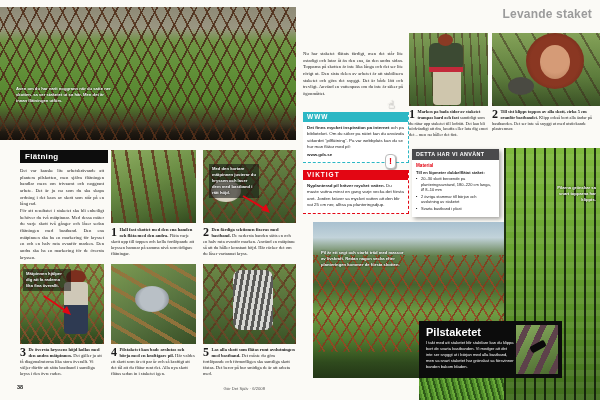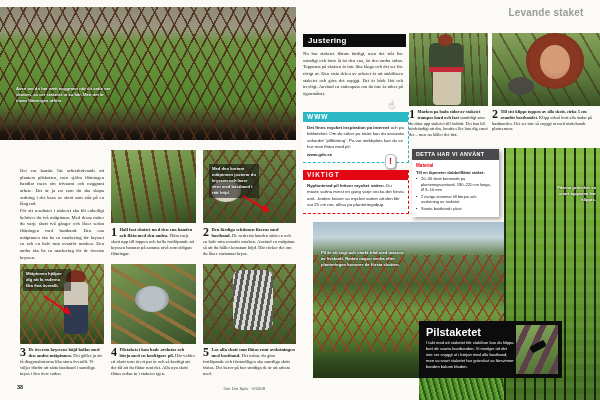--- a/index.html
+++ b/index.html
@@ -50,21 +50,21 @@
   .hdr{position:absolute;background:#0d0d0d;color:#fff;font-family:"Liberation Sans",sans-serif;
        font-weight:bold;font-size:8px;line-height:13px;padding:0 5px;letter-spacing:.3px;}
   .bodytext{position:absolute;font-size:4.7px;line-height:1.42;text-align:justify;white-space:pre-line;}
   .cap{position:absolute;font-size:4.6px;line-height:1.32;}
   .cap .num{float:left;font-weight:bold;font-size:12px;line-height:10px;margin-right:2.5px;}
   .cap .lead{font-weight:bold;}
   .ovl{position:absolute;color:#fff;font-family:"Liberation Sans",sans-serif;font-weight:bold;
        font-size:4.2px;line-height:1.45;text-shadow:0 0 2px rgba(0,0,0,.95);}
   .ovl-box{background:rgba(15,15,15,.55);padding:2px 3px;}
   .brand{position:absolute;font-family:"Liberation Sans",sans-serif;font-weight:bold;
-         font-size:10px;color:#9b9b9b;text-align:center;letter-spacing:.2px;}
+         font-size:12px;color:#9b9b9b;text-align:right;letter-spacing:.2px;}
   .foot{position:absolute;font-family:"Liberation Sans",sans-serif;font-size:4.2px;color:#555;}
   
   .infobox{position:absolute;background:#fff;}
   .ib-h{color:#fff;font-family:"Liberation Sans",sans-serif;font-weight:bold;font-size:6.5px;
         line-height:10px;padding:0 4px;letter-spacing:1px;}
   .ib-b{font-family:"Liberation Sans",sans-serif;font-size:4.4px;line-height:1.45;color:#222;
         padding:3px 4px 4px;}
   .ib-b .lead{font-weight:bold;}
   .ib-url{display:block;font-weight:bold;margin-top:1px;}
   .mat{position:absolute;background:#fff;box-shadow:1.5px 2px 4px rgba(0,0,0,.35);}
@@ -90,20 +90,21 @@
 </style>
 </head>
 <body>
 
 <div id="page">
 
   <div class="photo ph-hero" style="left:0;top:7px;width:296px;height:133px;">
     <div class="ovl" style="left:16px;top:79px;width:96px;">Även om du har varit noggrann när du satte ner skotten, så ser staketet ut så här. Men det är innan flätningen utförs.</div>
   </div>
 
+  <div class="hdr" style="left:20px;top:150px;width:78px;">Flätning</div>
   <div class="bodytext" style="left:20px;top:168px;width:84px;height:96px;">Det var kanske lite arbetskrävande att plantera pilskotten, men själva flätningen handlar mera om trivsamt och noggrant arbete. Det är ju nu som du ska skapa ordning i det kaos av skott som står på en lång rad.
 För att resultatet i staketet ska bli enhetligt behöver du två mätpinnar. Med dessa mäter du varje skott två gånger och låser sedan flätningen med bastband. Den ena mätpinnen ska ha en markering för krysset en och en halv ruta ovanför marken. Den andra ska ha en markering för de översta kryssen.</div>
 
   <div class="photo ph-stems1" style="left:111px;top:150px;width:85px;height:73px;"></div>
 
   <div class="photo ph-lattice" style="left:203px;top:150px;width:93px;height:73px;">
     <div class="blob" style="left:8px;top:30px;width:30px;height:22px;background:radial-gradient(circle,#d8d2c2 0 55%,#9a937f 100%);"></div>
     <div class="ovl ovl-box" style="left:6px;top:14px;width:44px;">Med den kortare mätpinnen justerar du kryssen och låser dem med bastband i rätt höjd.</div>
     <svg class="arrow" style="left:38px;top:44px;" width="30" height="20" viewBox="0 0 30 20">
       <line x1="2" y1="2" x2="24" y2="15" stroke="#e30613" stroke-width="2"></line>
@@ -152,21 +153,20 @@
     <span class="num">5</span>
     <span class="lead">Lås alla skott som flätas runt avslutningen med bastband.</span>
     <span>Det måste du göra fortlöpande och förmodligen ska samtliga skott fästas. Det beror på hur smidiga de är att arbeta med.</span>
   </div>
 
   <div class="foot" style="left:17px;top:384px;font-weight:bold;font-size:5.5px;color:#222;">38</div>
   <div class="foot" style="left:208px;top:386px;width:57px;text-align:right;">Gör Det Själv · 6/2008</div>
 
   <div class="brand" style="left:500px;top:7px;width:92px;">Levande staket</div>
 
-  <div class="hdr" style="left:303px;top:34px;width:93px;">Justering</div>
   <div class="bodytext" style="left:303px;top:51px;width:100px;height:58px;">Nu har staketet flätats färdigt, men det står lite ostadigt och lutar åt än den ena, än den andra sidan. Topparna på skotten är inte lika långa och det ser lite rörigt ut. Den sista delen av arbetet är att stabilisera staketet och göra det snyggt. Det är både lätt och trevligt. Använd en vattenpass om du inte är säker på ögonmåttet.</div>
 
   <div class="photo ph-man" style="left:409px;top:33px;width:79px;height:73px;">
     <div class="abs" style="left:24px;top:34px;width:28px;height:38px;background:#cfc6ad;border-radius:4px;"></div>
     <div class="abs" style="left:20px;top:10px;width:34px;height:28px;background:#3c4a33;border-radius:6px;"></div>
     <div class="abs" style="left:20px;top:34px;width:34px;height:5px;background:#c22a3a;"></div>
     <div class="blob" style="left:29px;top:1px;width:15px;height:12px;background:#8a3a24;"></div>
   </div>
   <div class="photo ph-woman" style="left:492px;top:33px;width:108px;height:73px;">
     <div class="blob" style="left:34px;top:0;width:58px;height:56px;background:radial-gradient(circle,#8a3722 0 60%,#5f2414 100%);"></div>

